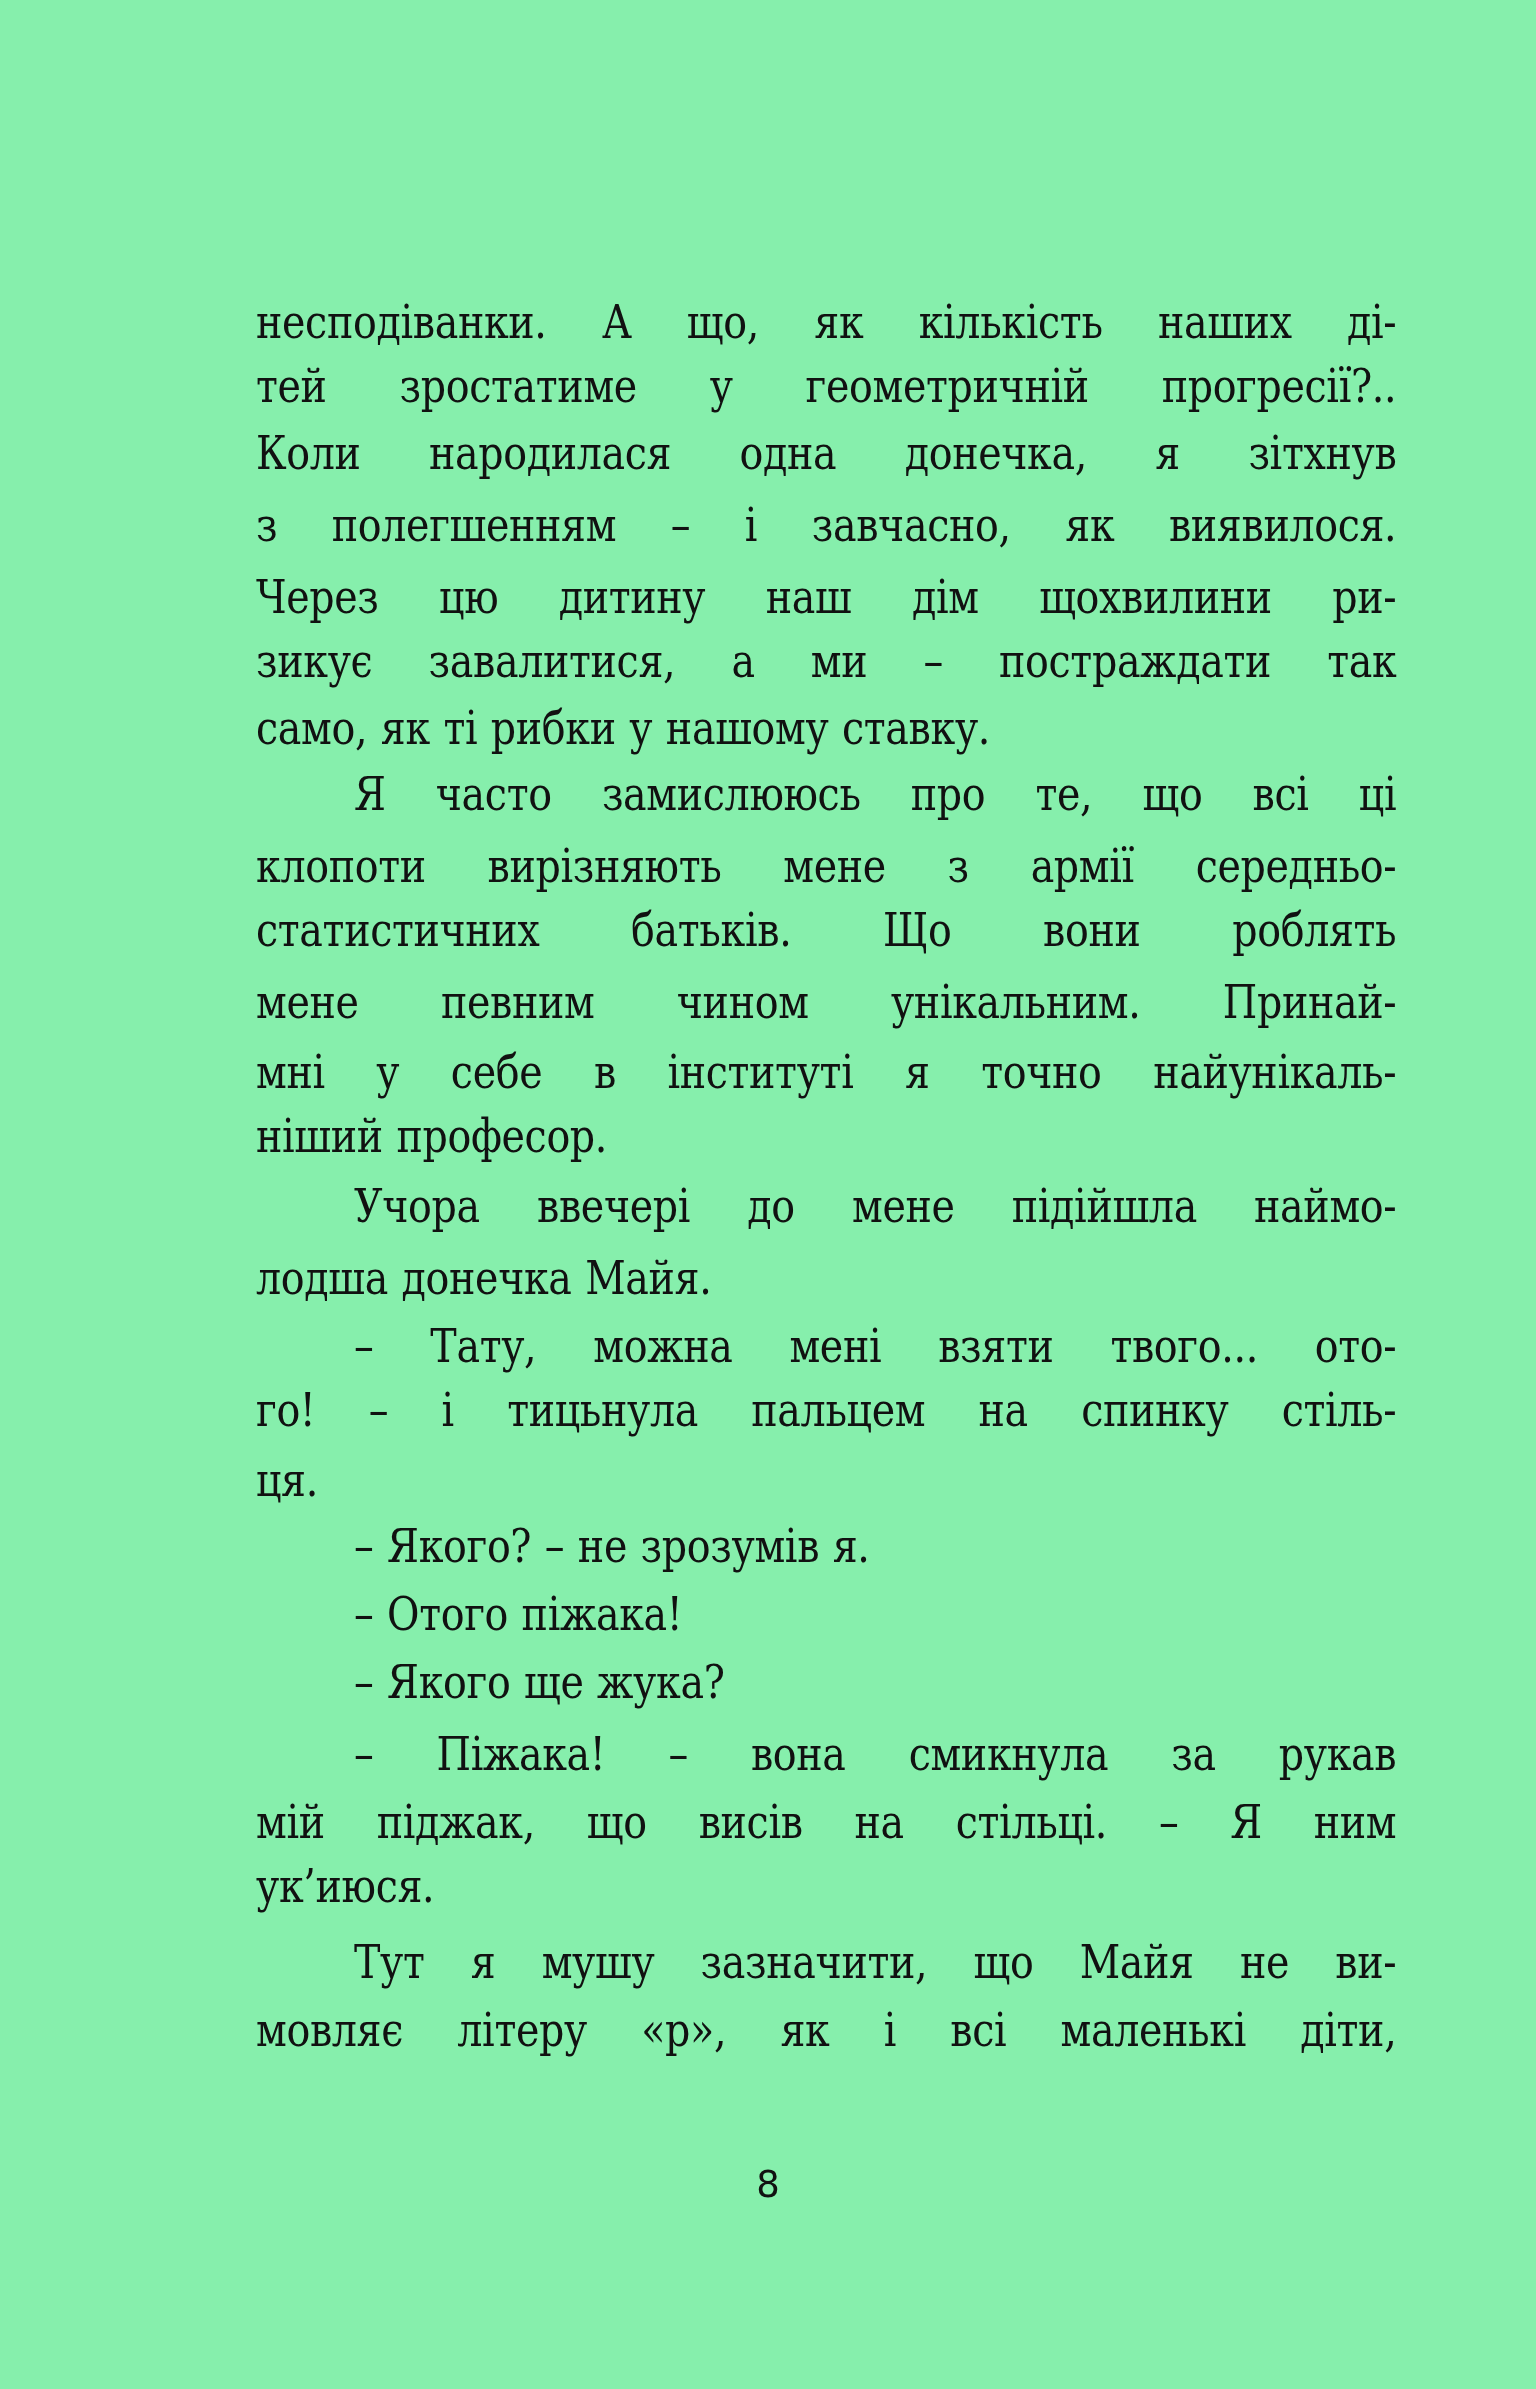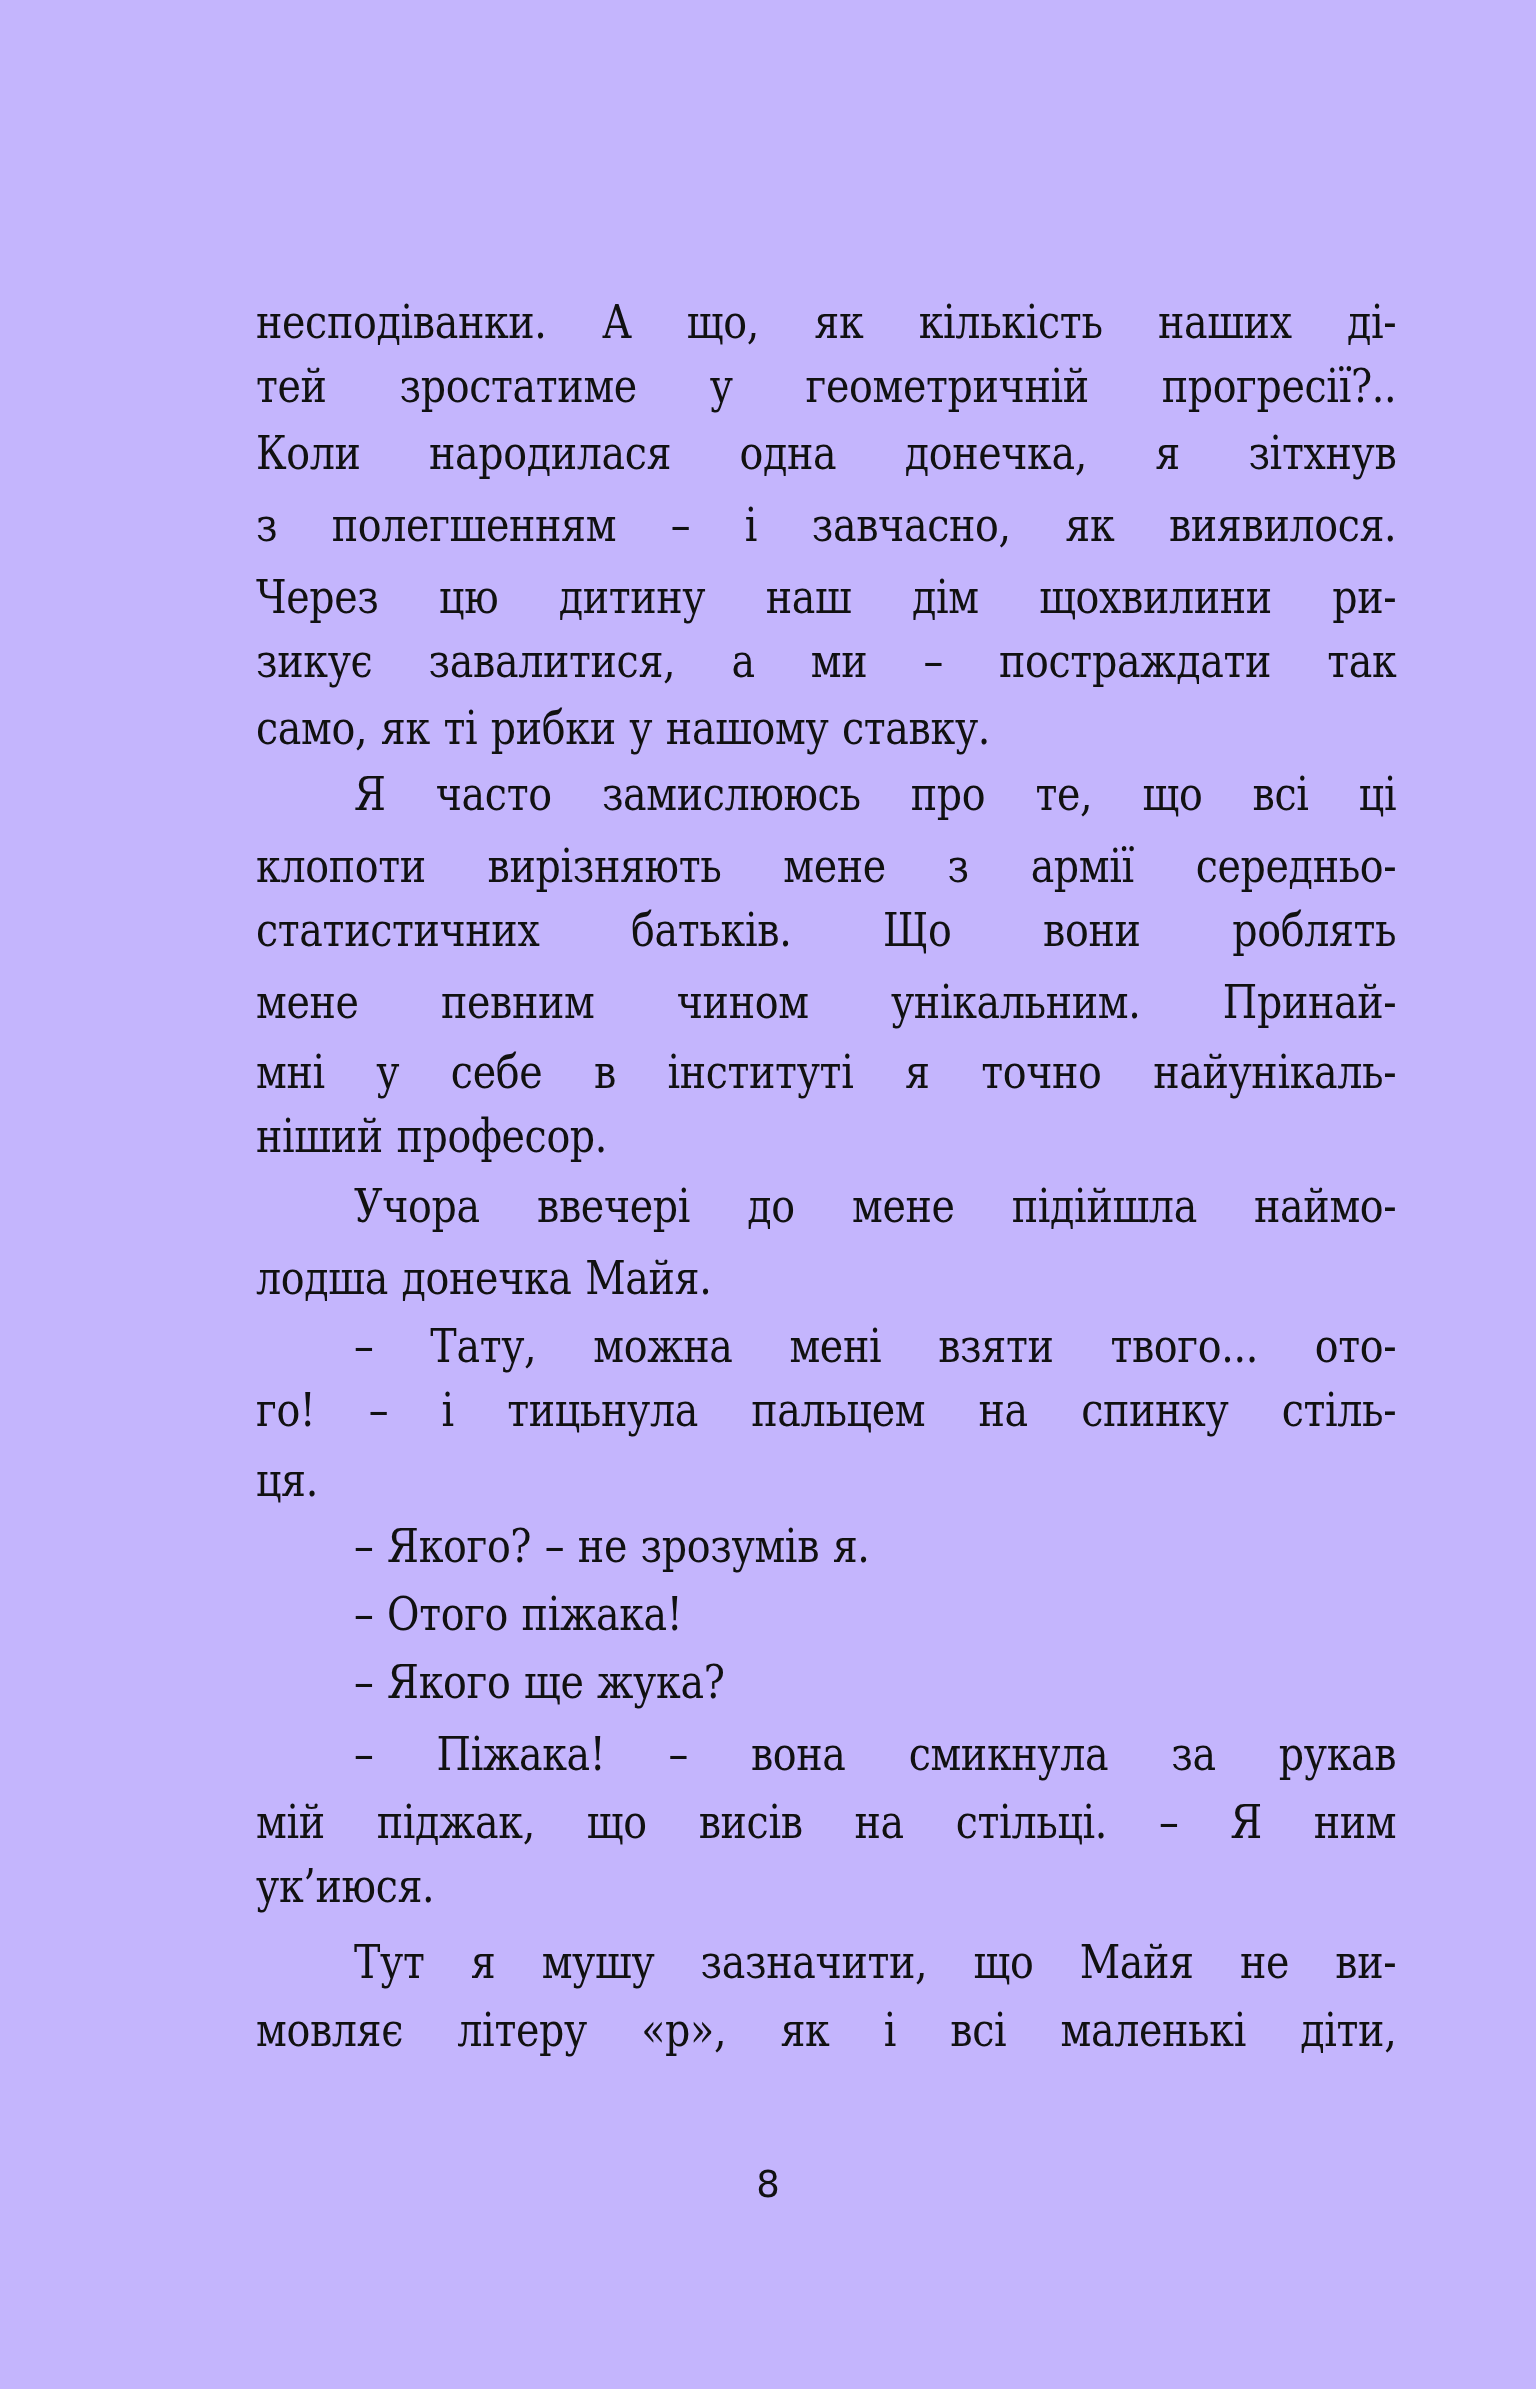--- a/index.html
+++ b/index.html
@@ -13,21 +13,21 @@
       position: relative;
       overflow: hidden;
       font-family: "DejaVu Serif", "Liberation Serif", serif;
       color: #111111;
     }
     .page {
       position: absolute;
       left: 0; top: 0;
       width: 1536px;
       height: 2389px;
-      background: #c4b5fd;
+      background: #86efac;
     }
     .line {
       position: absolute;
       left: 256px;
       width: 1140px;
       height: 69px;
       line-height: 69px;
       font-size: 46px;
       white-space: nowrap;
       transform: scaleX(0.86);

